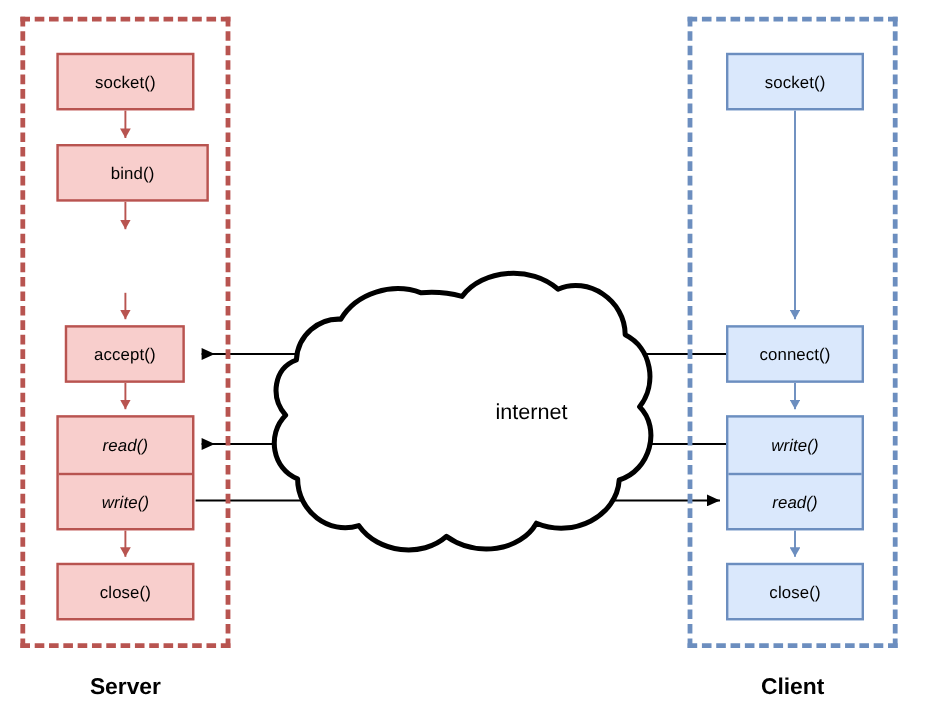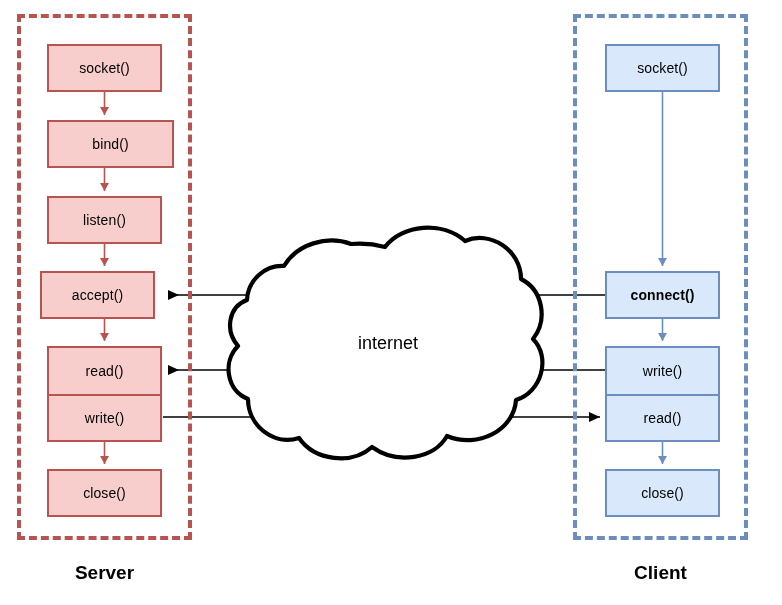--- a/index.html
+++ b/index.html
@@ -64,20 +64,21 @@
     display: block;
     padding: 0;
   }
   .node.stack .cell {
     box-sizing: border-box;
     height: 50%;
     display: flex;
     align-items: center;
     justify-content: center;
     font-size: 14px;
+    font-style: italic;
   }
   .node.red.stack .cell + .cell {
     border-top: 2px solid #b85450;
   }
   .node.blue.stack .cell + .cell {
     border-top: 2px solid #6c8ebf;
   }
   
   .layer {
     position: absolute;
@@ -89,21 +90,21 @@
   }
   #cloud-layer { z-index: 3; }
   #flow-layer  { z-index: 2; }
   .node, .group-box, .group-caption { z-index: 4; }
   .cloud-label {
     position: absolute;
     z-index: 5;
     font-size: 18px;
     color: #000000;
     white-space: nowrap;
-    text-align: center;
+    text-align: right;
   }
 </style>
 </head>
 <body>
 
 <div id="canvas">
 
   <svg class="layer" id="flow-layer" viewBox="0 0 782 605" xmlns="http://www.w3.org/2000/svg">
     <defs>
       <marker id="arrow-left" markerWidth="12" markerHeight="10" refX="11" refY="5" orient="auto" markerUnits="userSpaceOnUse">
@@ -159,38 +160,37 @@
   </svg>
 
   <div class="cloud-label" style="left:303px; top:333px; width:170px;">internet</div>
 
   <div class="group-box server" style="left:17px; top:14px; width:175px; height:526px;"></div>
 
   <div class="node red" style="left:47px; top:44px; width:115px; height:48px;">socket()</div>
 
   <div class="node red" style="left:47px; top:120px; width:127px; height:48px;">bind()</div>
 
-  <div class="node red" style="left:47px; top:196px; width:115px; height:48px;">listen()</div>
 
-  <div class="node red" style="left:40px; top:271px; width:115px; height:48px;">accept()</div>
+  <div class="node red" style="left:54px; top:271px; width:100px; height:48px;">accept()</div>
 
   <div class="node red stack" style="left:47px; top:346px; width:115px; height:96px;">
     <div class="cell">read()</div>
     <div class="cell">write()</div>
   </div>
 
   <div class="node red" style="left:47px; top:469px; width:115px; height:48px;">close()</div>
 
   <div class="group-caption" style="left:17px; top:562px; width:175px;">Server</div>
 
   <div class="group-box client" style="left:573px; top:14px; width:175px; height:526px;"></div>
 
   <div class="node blue" style="left:605px; top:44px; width:115px; height:48px;">socket()</div>
 
-  <div class="node blue" style="left:605px; top:271px; width:115px; height:48px;font-weight:bold;">connect()</div>
+  <div class="node blue" style="left:605px; top:271px; width:115px; height:48px;">connect()</div>
 
   <div class="node blue stack" style="left:605px; top:346px; width:115px; height:96px;">
     <div class="cell">write()</div>
     <div class="cell">read()</div>
   </div>
 
   <div class="node blue" style="left:605px; top:469px; width:115px; height:48px;">close()</div>
 
   <div class="group-caption" style="left:573px; top:562px; width:175px;text-align:center;">Client</div>
 

